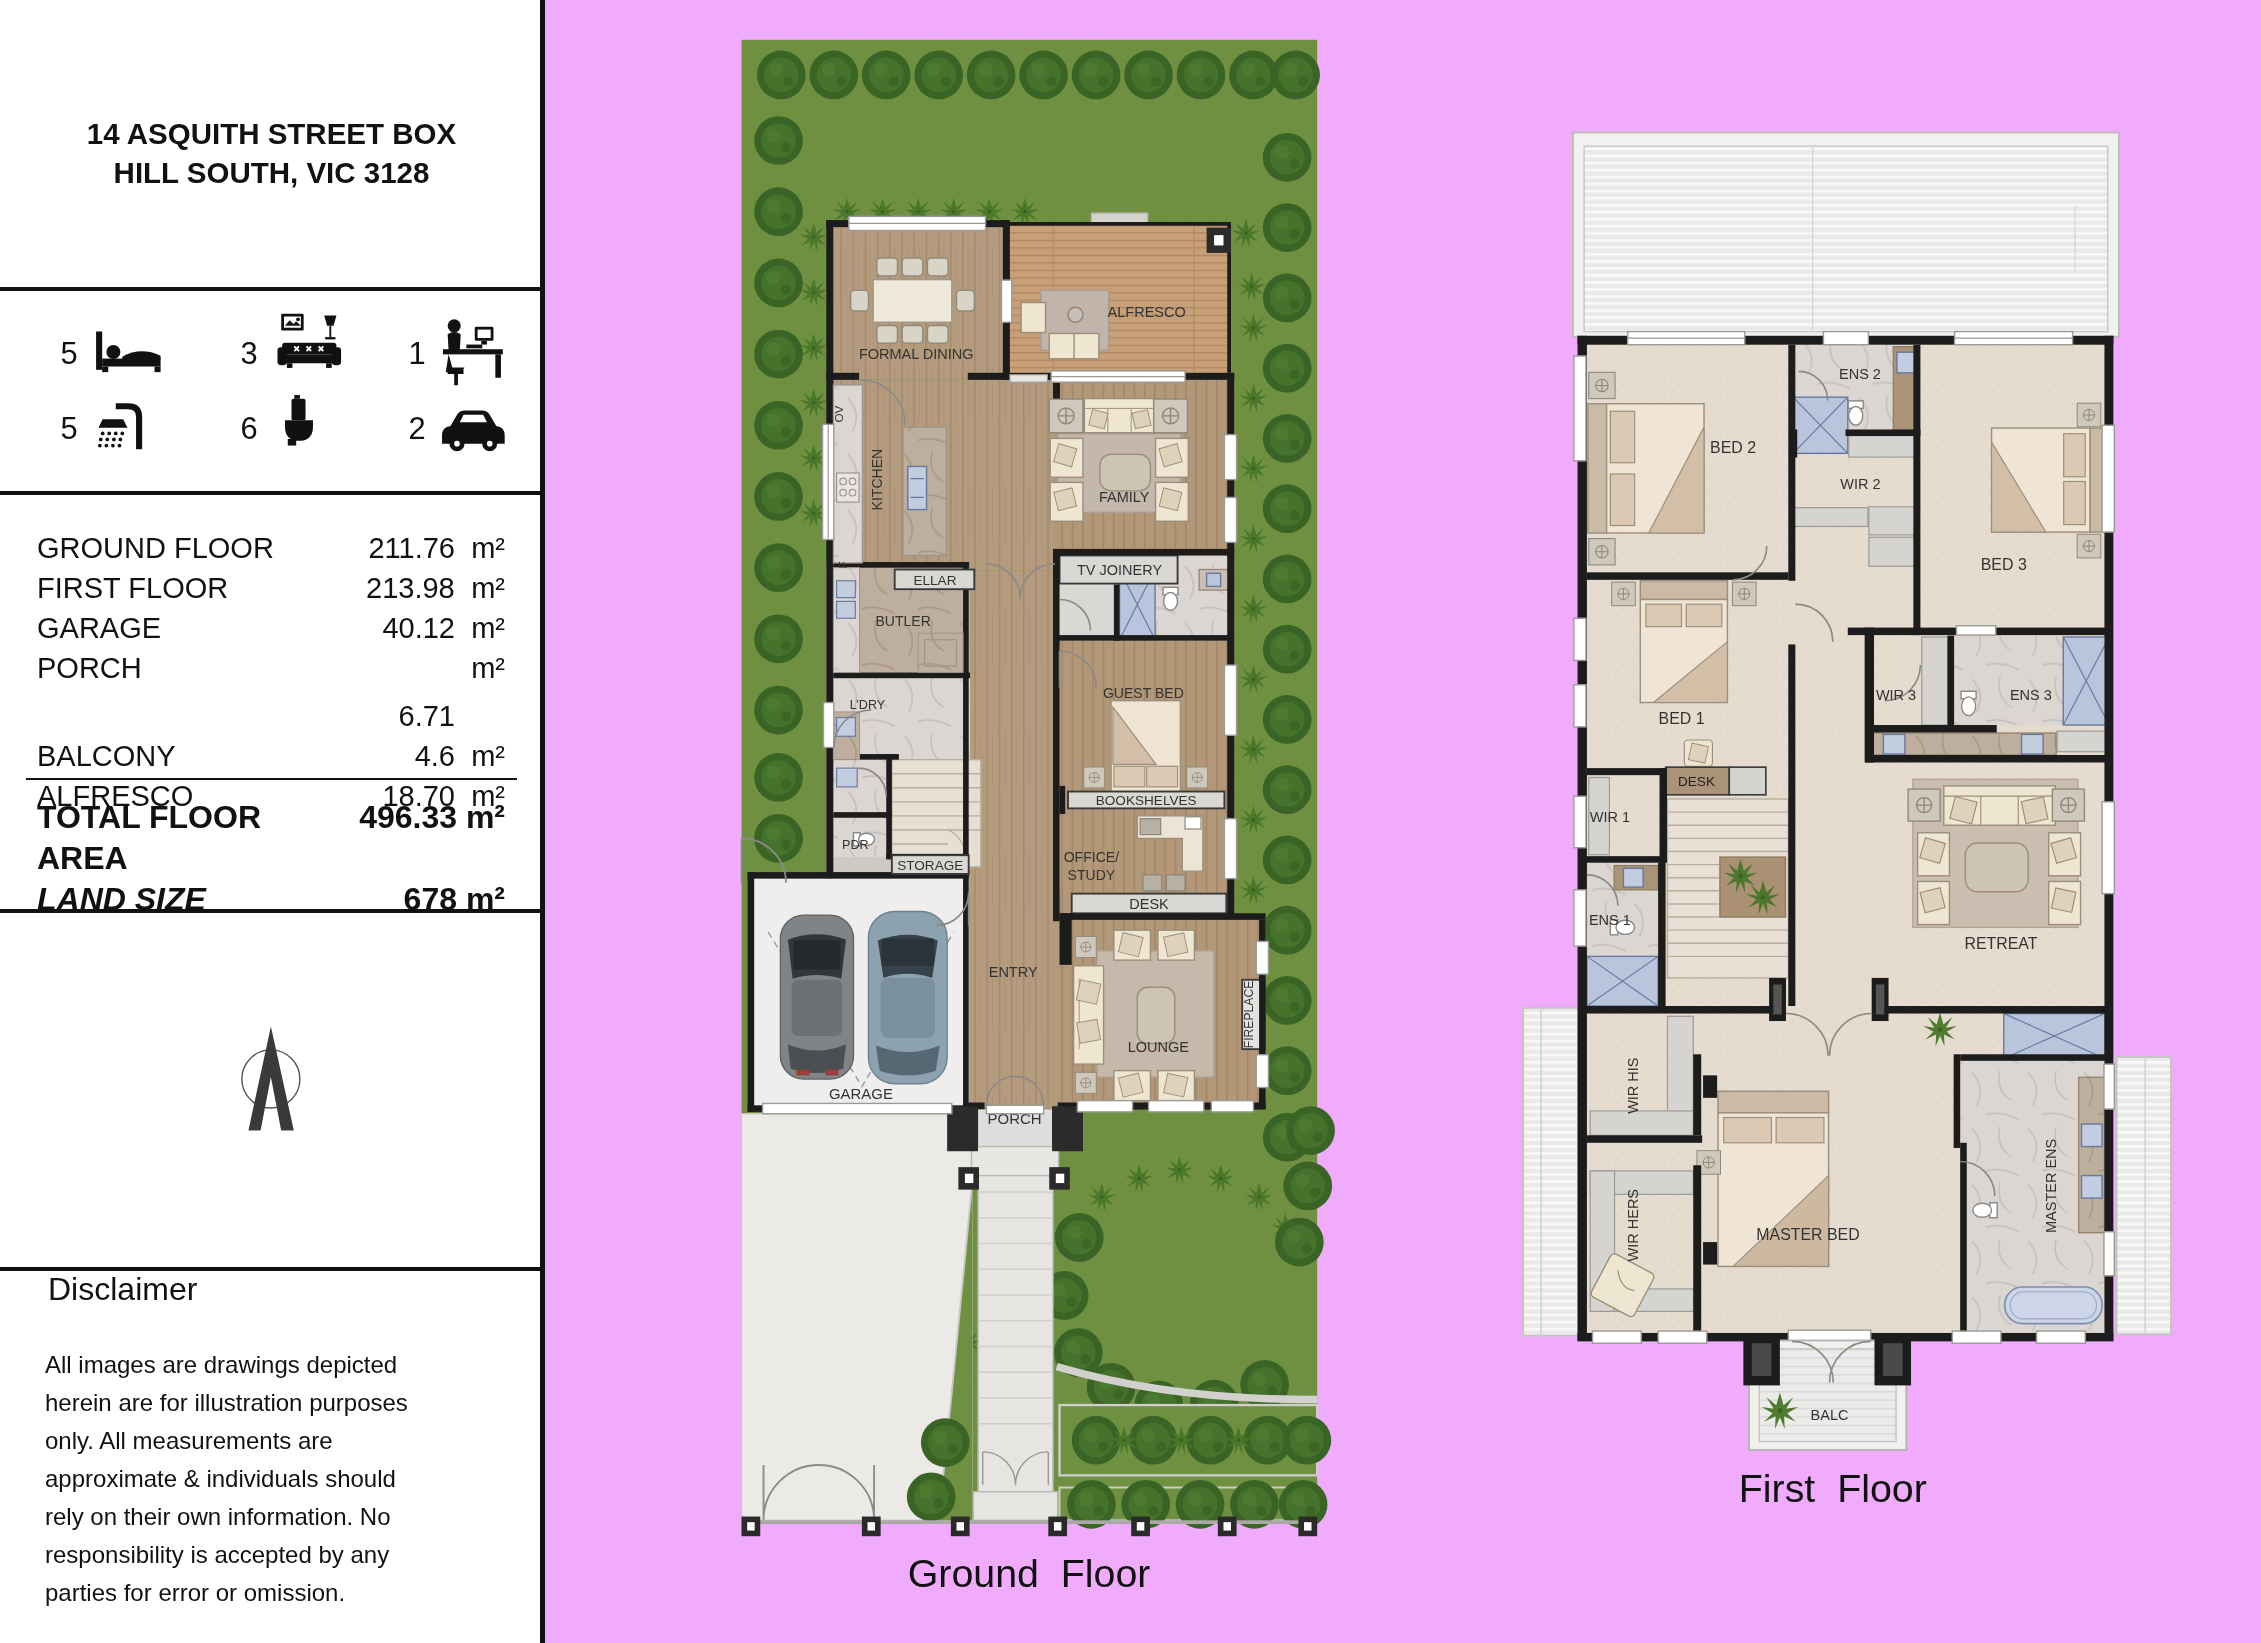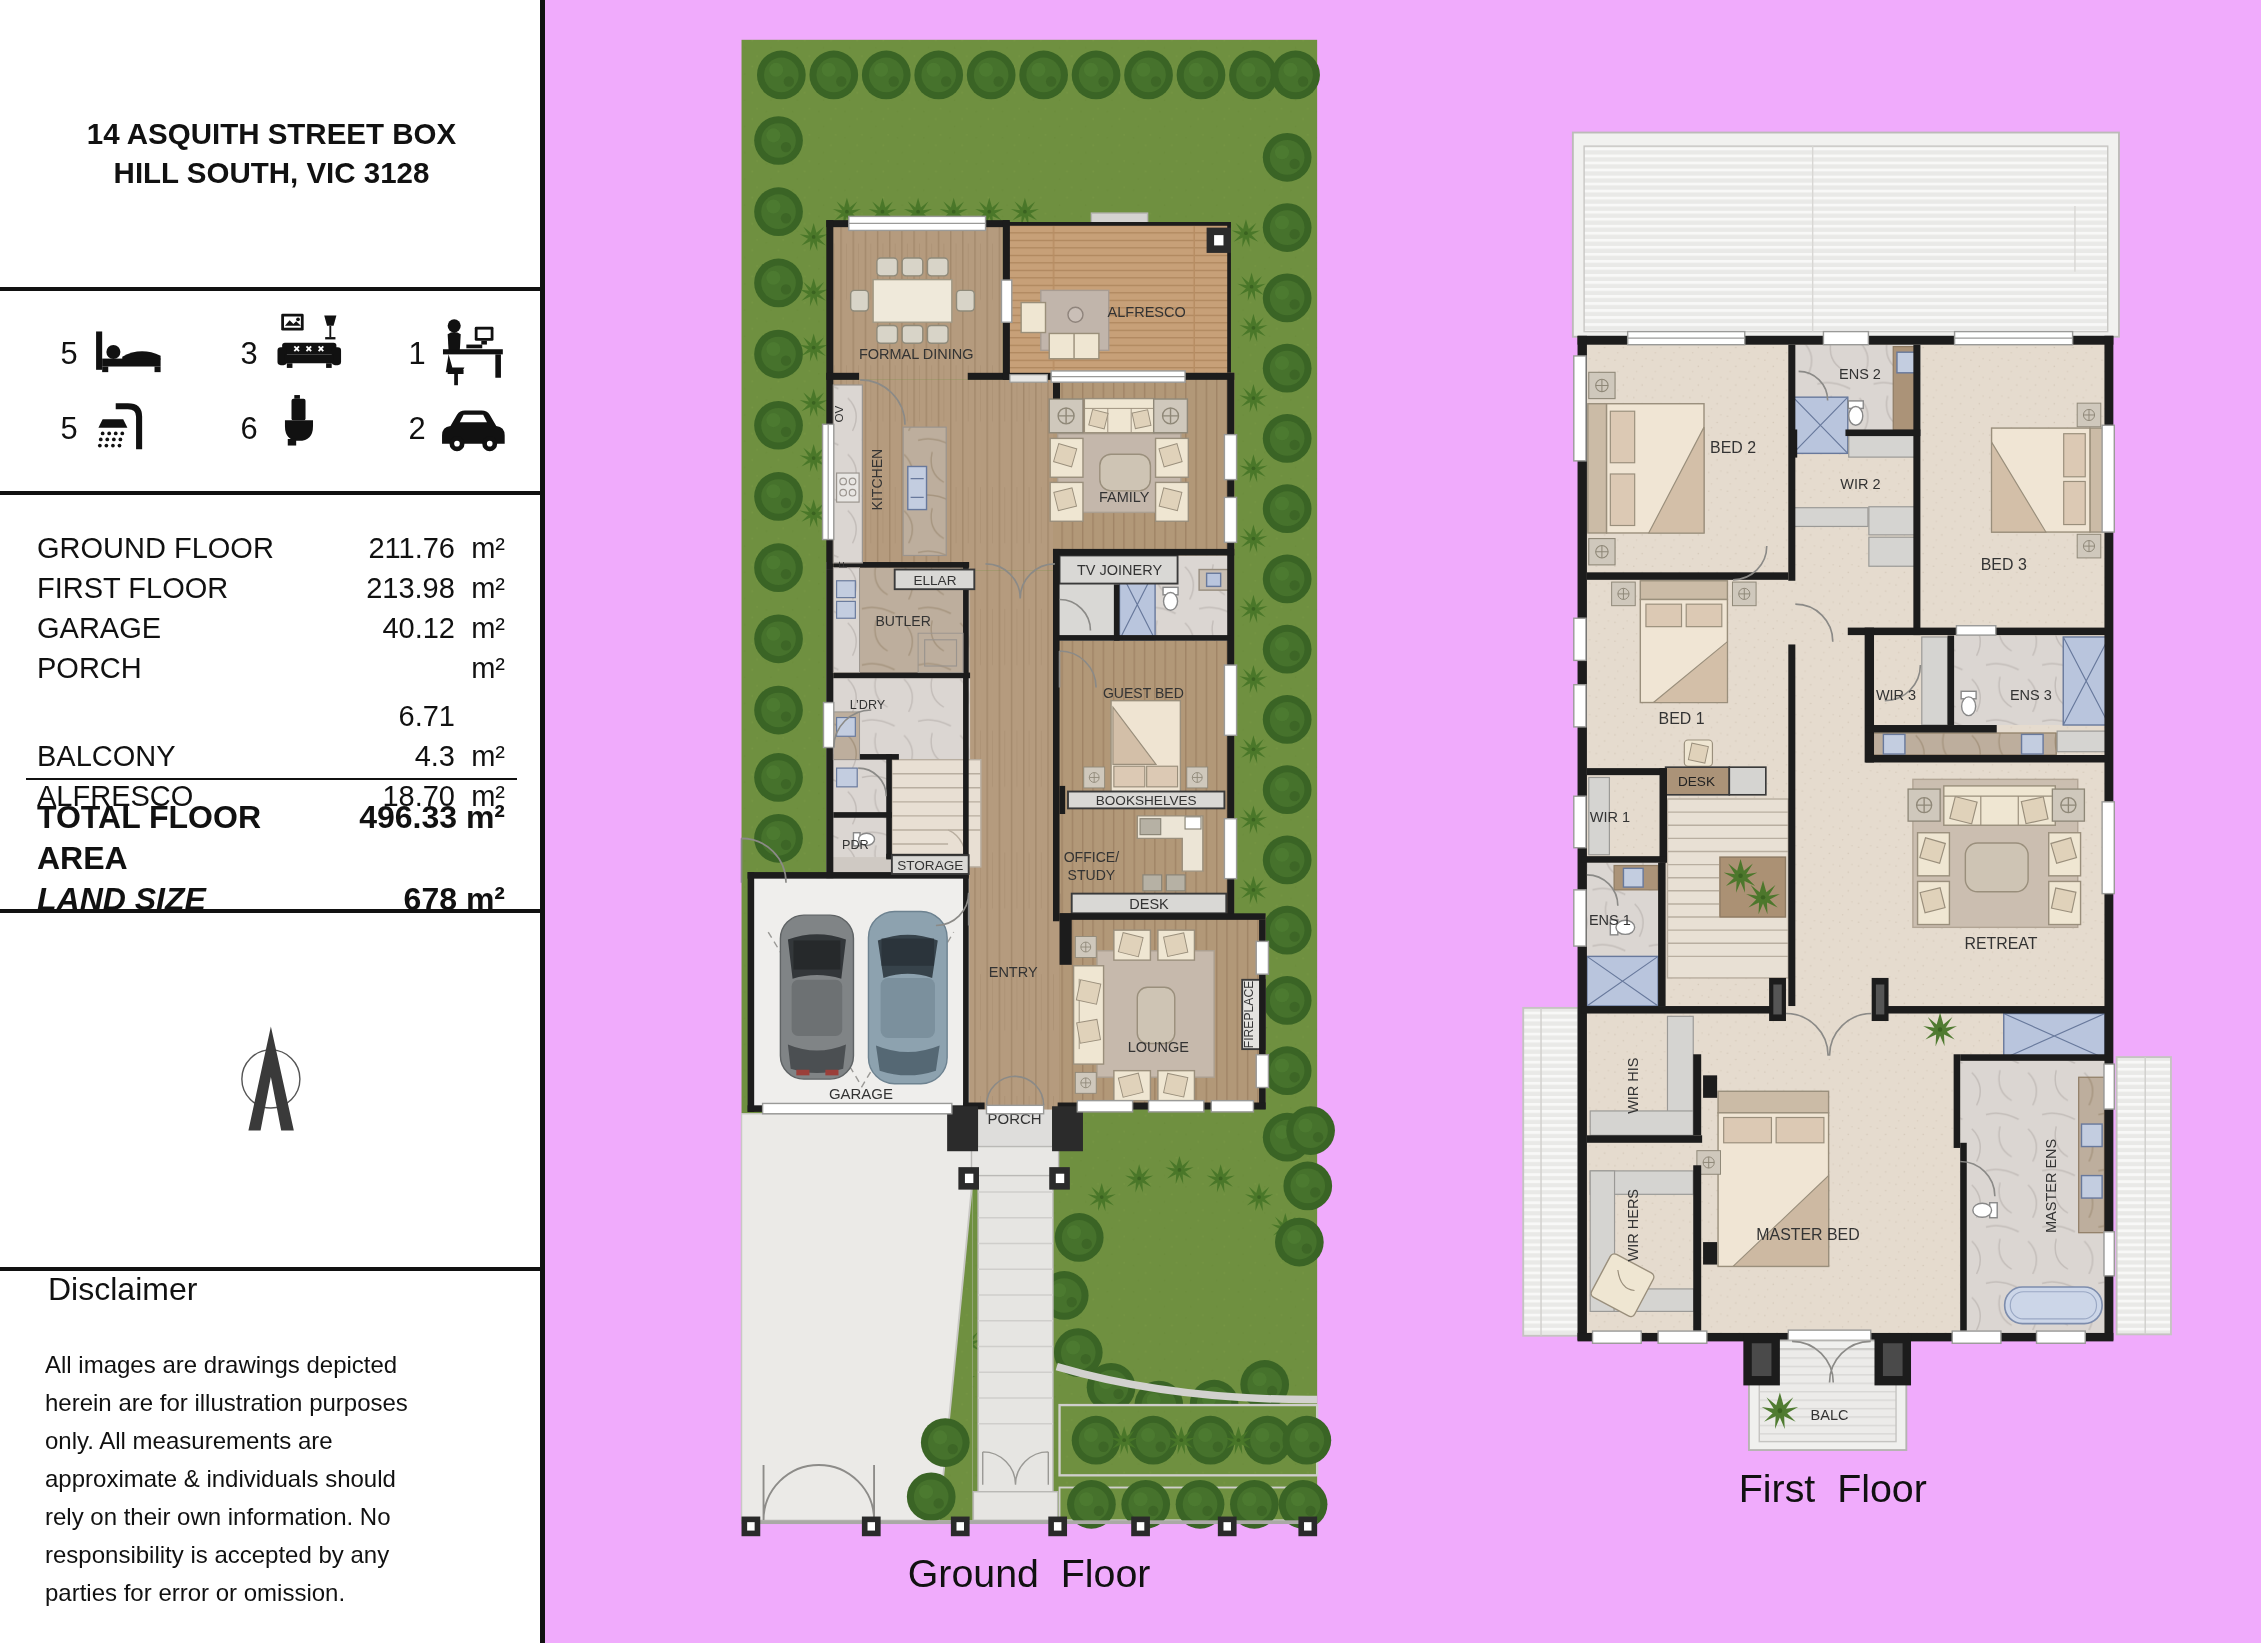--- a/index.html
+++ b/index.html
@@ -120,36 +120,36 @@
   <div class="hline" style="left:0;top:491px;width:540px;height:3.7px;"></div>
 
   <div class="abs" style="left:37px;top:528px;width:468px;font-size:29px;line-height:40px;">
     <div style="display:flex;">
           <span style="flex:1;">GROUND FLOOR</span>
           <span style="width:89px;text-align:right;">211.76</span>
           <span style="width:50px;text-align:right;">m²</span>
         </div>
     <div style="display:flex;">
           <span style="flex:1;">FIRST FLOOR</span>
-          <span style="width:89px;text-align:center;">213.98</span>
+          <span style="width:89px;text-align:left;">213.98</span>
           <span style="width:50px;text-align:right;">m²</span>
         </div>
     <div style="display:flex;">
           <span style="flex:1;">GARAGE</span>
           <span style="width:89px;text-align:right;">40.12</span>
           <span style="width:50px;text-align:right;">m²</span>
         </div>
     <div style="display:flex;">
           <span style="flex:1;">PORCH</span>
           <span style="width:89px;text-align:right;margin-top:48px;">6.71</span>
           <span style="width:50px;text-align:right;">m²</span>
         </div>
     <div style="display:flex;">
           <span style="flex:1;">BALCONY</span>
-          <span style="width:89px;text-align:right;">4.3</span>
+          <span style="width:89px;text-align:right;">4.6</span>
           <span style="width:50px;text-align:right;">m²</span>
         </div>
     <div style="display:flex;">
           <span style="flex:1;">ALFRESCO</span>
           <span style="width:89px;text-align:right;">18.70</span>
           <span style="width:50px;text-align:right;">m²</span>
         </div>
   </div>
 
   <div class="hline" style="left:26px;top:778px;width:491px;height:2.3px;"></div>

